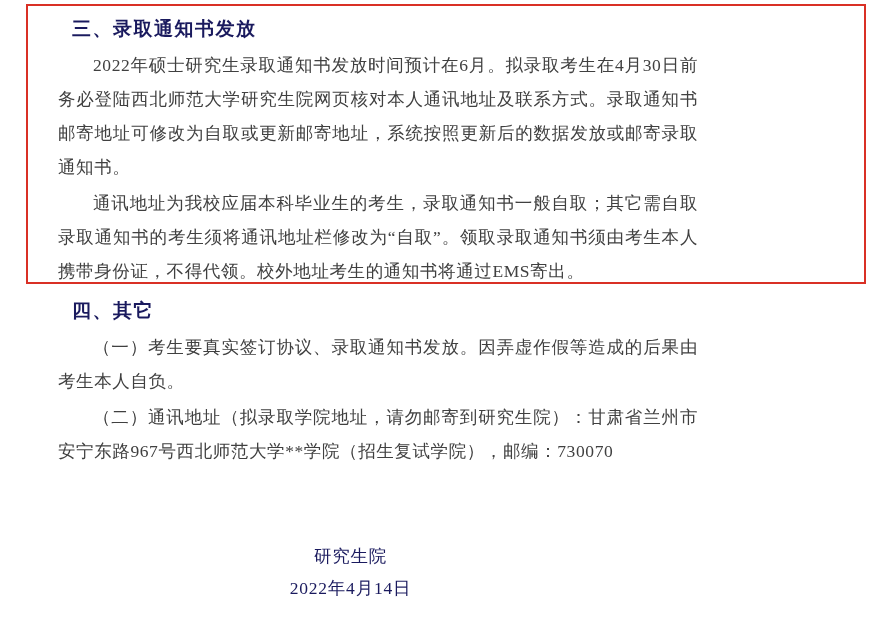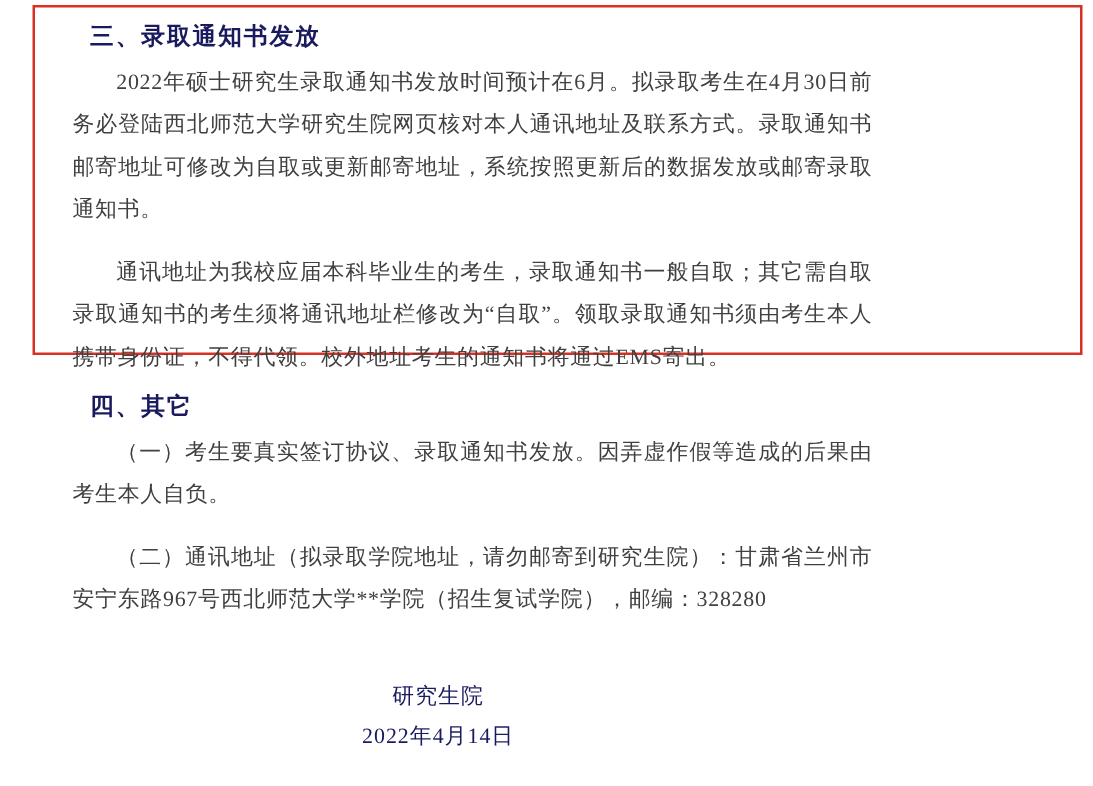--- a/index.html
+++ b/index.html
@@ -50,21 +50,21 @@
     font-size: 17.5px;
     line-height: 34px;
     margin: 0 0 0 0;
     text-align: justify;
     text-justify: inter-ideograph;
     text-indent: 2em;
     letter-spacing: 0.6px;
     color: #404040;
   }
   p.para + p.para {
-    margin-top: 16px;
+    margin-top: 2px;
   }
   .sign-block {
     position: absolute;
     left: 0;
     right: 0;
     top: 540px;
     text-align: center;
     font-size: 17.5px;
     line-height: 32px;
     letter-spacing: 0.8px;
@@ -94,21 +94,21 @@
 
     <div class="section section-3">
       <div class="heading">三、录取通知书发放</div>
       <p class="para">2022年硕士研究生录取通知书发放时间预计在6月。拟录取考生在4月30日前务必登陆西北师范大学研究生院网页核对本人通讯地址及联系方式。录取通知书邮寄地址可修改为自取或更新邮寄地址，系统按照更新后的数据发放或邮寄录取通知书。</p>
       <p class="para">通讯地址为我校应届本科毕业生的考生，录取通知书一般自取；其它需自取录取通知书的考生须将通讯地址栏修改为“自取”。领取录取通知书须由考生本人携带身份证，不得代领。校外地址考生的通知书将通过EMS寄出。</p>
     </div>
 
     <div class="section section-4">
       <div class="heading heading-2">四、其它</div>
       <p class="para">（一）考生要真实签订协议、录取通知书发放。因弄虚作假等造成的后果由考生本人自负。</p>
-      <p class="para">（二）通讯地址（拟录取学院地址，请勿邮寄到研究生院）：甘肃省兰州市安宁东路967号西北师范大学**学院（招生复试学院），邮编：328280</p>
+      <p class="para">（二）通讯地址（拟录取学院地址，请勿邮寄到研究生院）：甘肃省兰州市安宁东路967号西北师范大学**学院（招生复试学院），邮编：730070</p>
     </div>
 
   </div>
 
   <div class="sign-block">
     <div>研究生院</div>
     <div>2022年4月14日</div>
   </div>
 
 </div>

